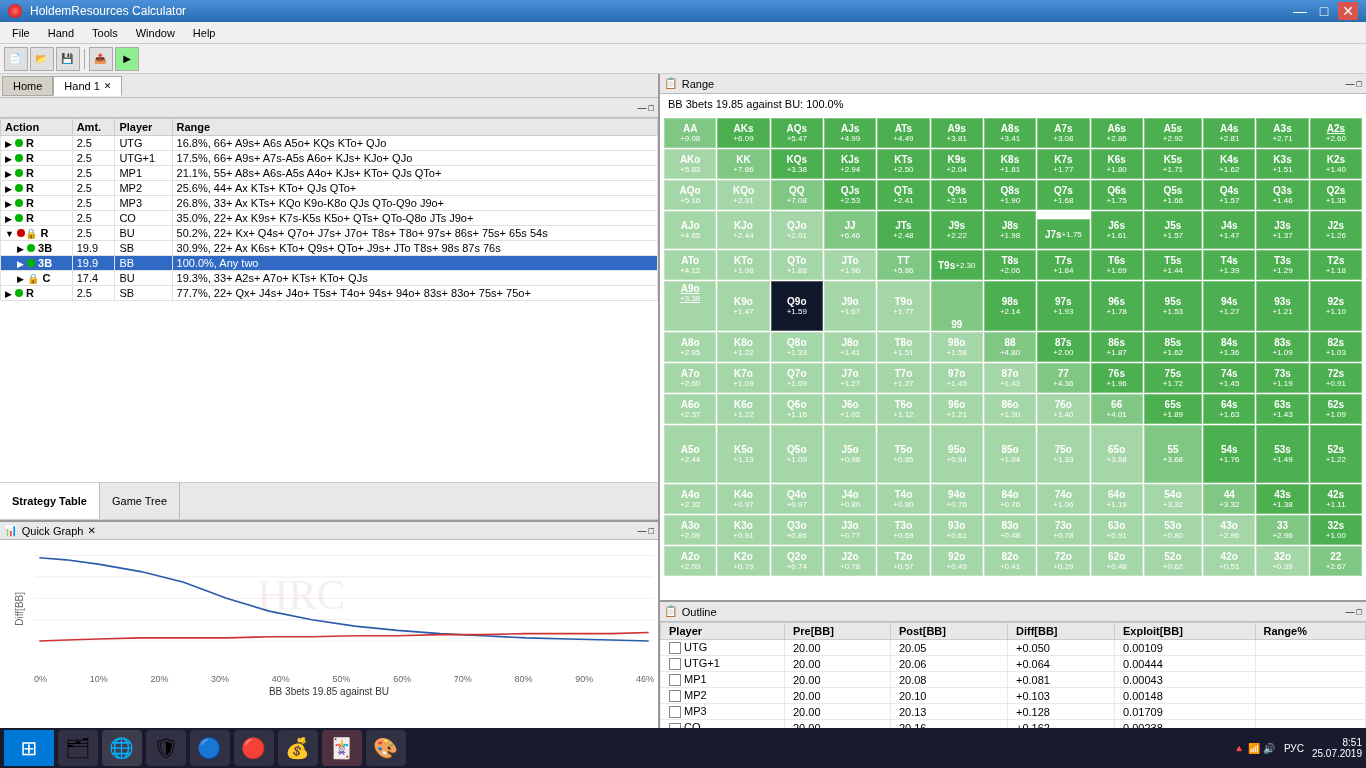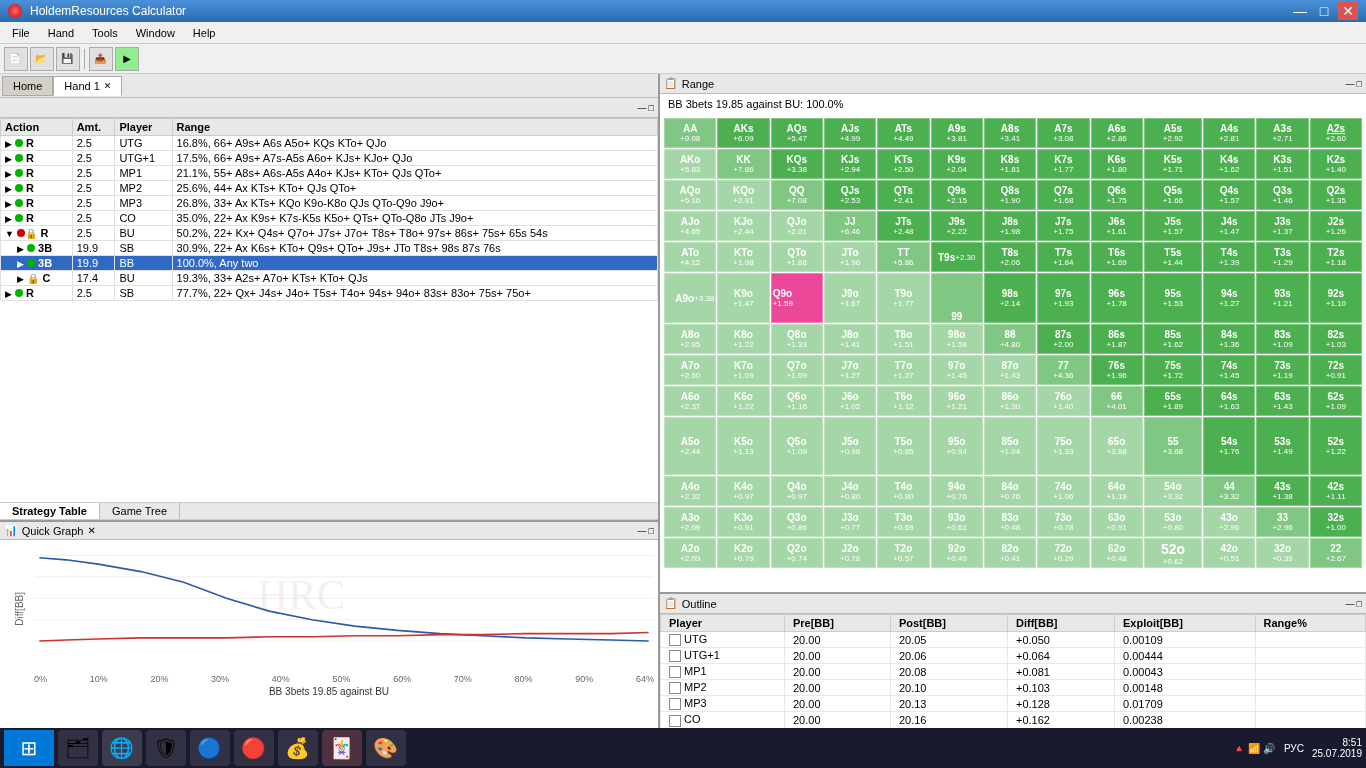--- a/index.html
+++ b/index.html
@@ -40,21 +40,21 @@
     table.strat th { background: #e8e8e8; padding: 2px 4px; border: 1px solid #ccc; text-align: left; white-space: nowrap; }
     table.strat td { padding: 1px 4px; border: 1px solid #e0e0e0; white-space: nowrap; }
     table.strat tr.selected { background: #316ac5; color: white; }
     .action-dot { width: 8px; height: 8px; border-radius: 50%; display: inline-block; }
     .dot-green { background: #00b300; }
     .dot-red { background: #cc0000; }
     .lock-icon { font-size: 10px; }
     .expand-btn { font-size: 9px; cursor: pointer; }
     
     
-    .bottom-tabs { height: 18px; background: #e8e8e8; display: flex; align-items: center; border-top: 1px solid #ccc; border-bottom: 1px solid #ccc; }
+    .bottom-tabs { height: 38px; background: #e8e8e8; display: flex; align-items: center; border-top: 1px solid #ccc; border-bottom: 1px solid #ccc; }
     .btab { padding: 2px 12px; cursor: pointer; font-size: 11px; border-right: 1px solid #bbb; height: 100%; display: flex; align-items: center; }
     .btab.active { background: white; font-weight: bold; }
     
     
     .quick-graph { height: 220px; background: white; display: flex; flex-direction: column; }
     .qg-header { background: #e8e8e8; height: 20px; display: flex; align-items: center; justify-content: space-between; padding: 0 4px; border-bottom: 1px solid #bbb; border-top: 2px solid #999; font-size: 11px; }
     .qg-content { flex: 1; padding: 4px; position: relative; }
     
     
     .right-panel { flex: 1; display: flex; flex-direction: column; }
@@ -325,21 +325,21 @@
           <span>0%</span>
           <span>10%</span>
           <span>20%</span>
           <span>30%</span>
           <span>40%</span>
           <span>50%</span>
           <span>60%</span>
           <span>70%</span>
           <span>80%</span>
           <span>90%</span>
-          <span>64%</span>
+          <span>46%</span>
         </div>
         <div class="chart-title">BB 3bets 19.85 against BU</div>
       </div>
     </div>
   </div>
 
   <div class="right-panel">
 
     <div class="range-panel">
       <div class="range-header">
@@ -529,21 +529,21 @@
             <span style="font-size:8px;">+2.48</span>
           </div>
           <div style="background: rgb(76, 175, 80); color: white; text-align: center; padding: 1px; font-size: 9px; cursor: pointer; min-height: 30px; display: flex; flex-direction: column; justify-content: center; align-items: center; border: 1px solid rgba(255, 255, 255, 0.3);">
             <span style="font-weight:bold;font-size:10px;">J9s</span>
             <span style="font-size:8px;">+2.22</span>
           </div>
           <div style="background: rgb(76, 175, 80); color: white; text-align: center; padding: 1px; font-size: 9px; cursor: pointer; min-height: 30px; display: flex; flex-direction: column; justify-content: center; align-items: center; border: 1px solid rgba(255, 255, 255, 0.3);">
             <span style="font-weight:bold;font-size:10px;">J8s</span>
             <span style="font-size:8px;">+1.98</span>
           </div>
-          <div style="background: rgb(76, 175, 80); color: white; text-align: center; padding: 1px; font-size: 9px; cursor: pointer; min-height: 30px; display: flex; flex-direction: column; justify-content: center; align-items: center; border: 1px solid rgba(255, 255, 255, 0.3);">
+          <div style="background: rgb(76, 175, 80); color: white; text-align: center; padding: 1px; font-size: 9px; cursor: pointer; min-height: 30px; display: flex; flex-direction: row; justify-content: center; align-items: center; border: 1px solid rgba(255, 255, 255, 0.3); margin-top: 8px;">
             <span style="font-weight:bold;font-size:10px;">J7s</span>
             <span style="font-size:8px;">+1.75</span>
           </div>
           <div style="background: rgb(76, 175, 80); color: white; text-align: center; padding: 1px; font-size: 9px; cursor: pointer; min-height: 30px; display: flex; flex-direction: column; justify-content: center; align-items: center; border: 1px solid rgba(255, 255, 255, 0.3);">
             <span style="font-weight:bold;font-size:10px;">J6s</span>
             <span style="font-size:8px;">+1.61</span>
           </div>
           <div style="background: rgb(76, 175, 80); color: white; text-align: center; padding: 1px; font-size: 9px; cursor: pointer; min-height: 30px; display: flex; flex-direction: column; justify-content: center; align-items: center; border: 1px solid rgba(255, 255, 255, 0.3);">
             <span style="font-weight:bold;font-size:10px;">J5s</span>
             <span style="font-size:8px;">+1.57</span>
@@ -605,29 +605,29 @@
             <span style="font-size:8px;">+1.39</span>
           </div>
           <div style="background: rgb(76, 175, 80); color: white; text-align: center; padding: 1px; font-size: 9px; cursor: pointer; min-height: 30px; display: flex; flex-direction: column; justify-content: center; align-items: center; border: 1px solid rgba(255, 255, 255, 0.3);">
             <span style="font-weight:bold;font-size:10px;">T3s</span>
             <span style="font-size:8px;">+1.29</span>
           </div>
           <div style="background: rgb(76, 175, 80); color: white; text-align: center; padding: 1px; font-size: 9px; cursor: pointer; min-height: 30px; display: flex; flex-direction: column; justify-content: center; align-items: center; border: 1px solid rgba(255, 255, 255, 0.3);">
             <span style="font-weight:bold;font-size:10px;">T2s</span>
             <span style="font-size:8px;">+1.18</span>
           </div>
-          <div style="background: rgb(165, 214, 167); color: white; text-align: center; padding: 1px; font-size: 9px; cursor: pointer; min-height: 30px; display: flex; flex-direction: row; justify-content: flex-end; align-items: center; border: 1px solid rgba(255, 255, 255, 0.3);">
+          <div style="background: rgb(165, 214, 167); color: white; text-align: center; padding: 1px; font-size: 9px; cursor: pointer; min-height: 30px; display: flex; flex-direction: column; justify-content: flex-start; align-items: center; border: 1px solid rgba(255, 255, 255, 0.3); text-decoration: underline;">
             <span style="font-weight:bold;font-size:10px;">A9o</span>
             <span style="font-size:8px;">+3.38</span>
           </div>
           <div style="background: rgb(165, 214, 167); color: white; text-align: center; padding: 1px; font-size: 9px; cursor: pointer; min-height: 30px; display: flex; flex-direction: column; justify-content: center; align-items: center; border: 1px solid rgba(255, 255, 255, 0.3);">
             <span style="font-weight:bold;font-size:10px;">K9o</span>
             <span style="font-size:8px;">+1.47</span>
           </div>
-          <div style="background: #ec4899; color: white; text-align: center; padding: 1px; font-size: 9px; cursor: pointer; min-height: 30px; display: flex; flex-direction: column; justify-content: center; align-items: flex-start; border: 1px solid rgba(255, 255, 255, 0.3);">
+          <div style="background: #0f172a; color: white; text-align: center; padding: 1px; font-size: 9px; cursor: pointer; min-height: 30px; display: flex; flex-direction: column; justify-content: center; align-items: center; border: 1px solid rgba(255, 255, 255, 0.3);">
             <span style="font-weight:bold;font-size:10px;">Q9o</span>
             <span style="font-size:8px;">+1.59</span>
           </div>
           <div style="background: rgb(165, 214, 167); color: white; text-align: center; padding: 1px; font-size: 9px; cursor: pointer; min-height: 30px; display: flex; flex-direction: column; justify-content: center; align-items: center; border: 1px solid rgba(255, 255, 255, 0.3);">
             <span style="font-weight:bold;font-size:10px;">J9o</span>
             <span style="font-size:8px;">+1.67</span>
           </div>
           <div style="background: rgb(165, 214, 167); color: white; text-align: center; padding: 1px; font-size: 9px; cursor: pointer; min-height: 30px; display: flex; flex-direction: column; justify-content: center; align-items: center; border: 1px solid rgba(255, 255, 255, 0.3);">
             <span style="font-weight:bold;font-size:10px;">T9o</span>
             <span style="font-size:8px;">+1.77</span>
@@ -1006,21 +1006,21 @@
           </div>
           <div style="background: rgb(165, 214, 167); color: white; text-align: center; padding: 1px; font-size: 9px; cursor: pointer; min-height: 30px; display: flex; flex-direction: column; justify-content: center; align-items: center; border: 1px solid rgba(255, 255, 255, 0.3);">
             <span style="font-weight:bold;font-size:10px;">72o</span>
             <span style="font-size:8px;">+0.29</span>
           </div>
           <div style="background: rgb(165, 214, 167); color: white; text-align: center; padding: 1px; font-size: 9px; cursor: pointer; min-height: 30px; display: flex; flex-direction: column; justify-content: center; align-items: center; border: 1px solid rgba(255, 255, 255, 0.3);">
             <span style="font-weight:bold;font-size:10px;">62o</span>
             <span style="font-size:8px;">+0.48</span>
           </div>
           <div style="background: rgb(165, 214, 167); color: white; text-align: center; padding: 1px; font-size: 9px; cursor: pointer; min-height: 30px; display: flex; flex-direction: column; justify-content: center; align-items: center; border: 1px solid rgba(255, 255, 255, 0.3);">
-            <span style="font-weight:bold;font-size:14px;">52o</span>
+            <span style="font-weight:bold;font-size:10px;">52o</span>
             <span style="font-size:8px;">+0.62</span>
           </div>
           <div style="background: rgb(165, 214, 167); color: white; text-align: center; padding: 1px; font-size: 9px; cursor: pointer; min-height: 30px; display: flex; flex-direction: column; justify-content: center; align-items: center; border: 1px solid rgba(255, 255, 255, 0.3);">
             <span style="font-weight:bold;font-size:10px;">42o</span>
             <span style="font-size:8px;">+0.51</span>
           </div>
           <div style="background: rgb(165, 214, 167); color: white; text-align: center; padding: 1px; font-size: 9px; cursor: pointer; min-height: 30px; display: flex; flex-direction: column; justify-content: center; align-items: center; border: 1px solid rgba(255, 255, 255, 0.3);">
             <span style="font-weight:bold;font-size:10px;">32o</span>
             <span style="font-size:8px;">+0.39</span>
           </div>

